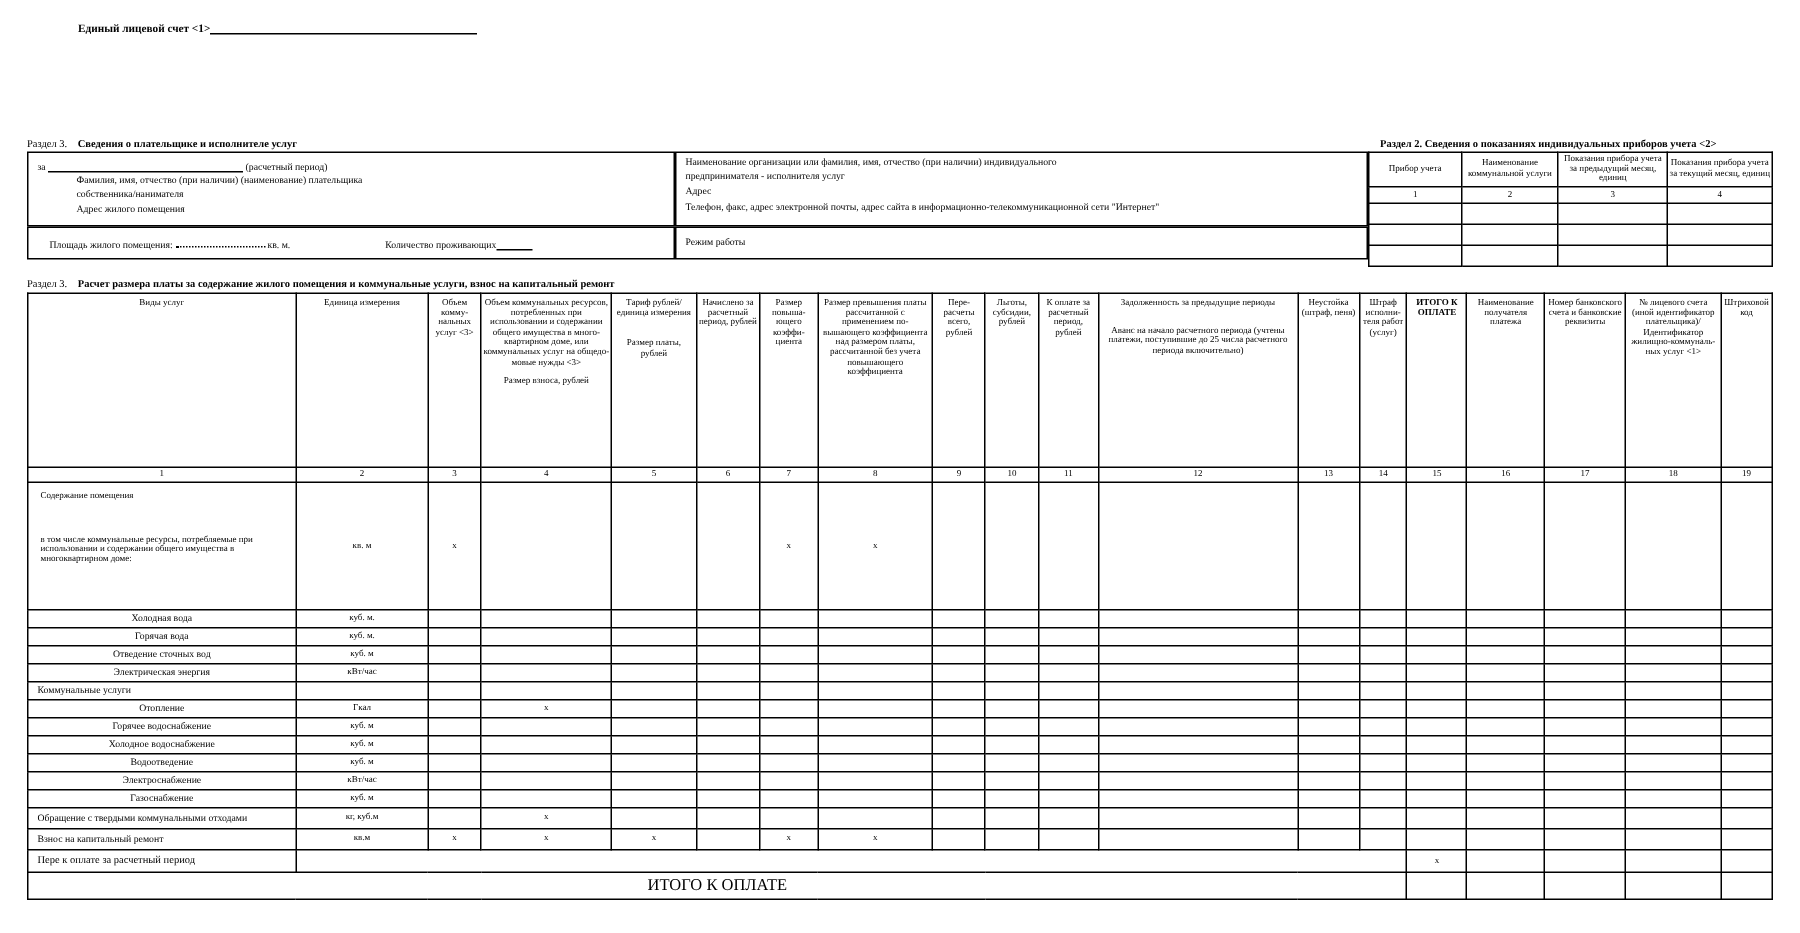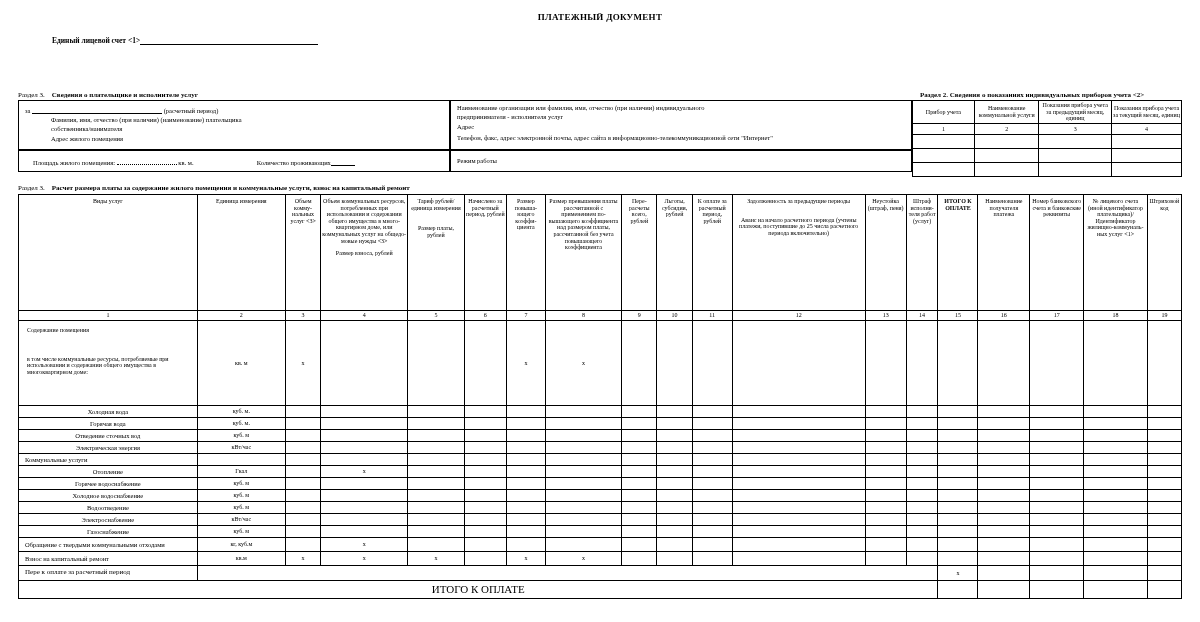--- a/index.html
+++ b/index.html
@@ -71,21 +71,20 @@
   table.main td.tall{height:78px;text-align:left;vertical-align:top;padding-left:8px;padding-top:6px;}
   .celltxt{display:block;}
   .totalrow td{height:14px;}
   .grandrow td{height:17px;font-size:11px;font-weight:bold;text-align:center;}
 </style>
 </head>
 <body>
 
 <div class="page">
 
-  <div class="title">ПЛАТЕЖНЫЙ ДОКУМЕНТ</div>
 
   <div class="acct">
     <span>Единый лицевой счет &lt;1&gt;</span><span class="line"></span>
   </div>
 
   <div class="sec1">
     <span class="n">Раздел 3.</span><span class="t">Сведения о плательщике и исполнителе услуг</span>
   </div>
 
   <div class="sec2">Раздел 2. Сведения о показаниях индивидуальных приборов учета &lt;2&gt;</div>

